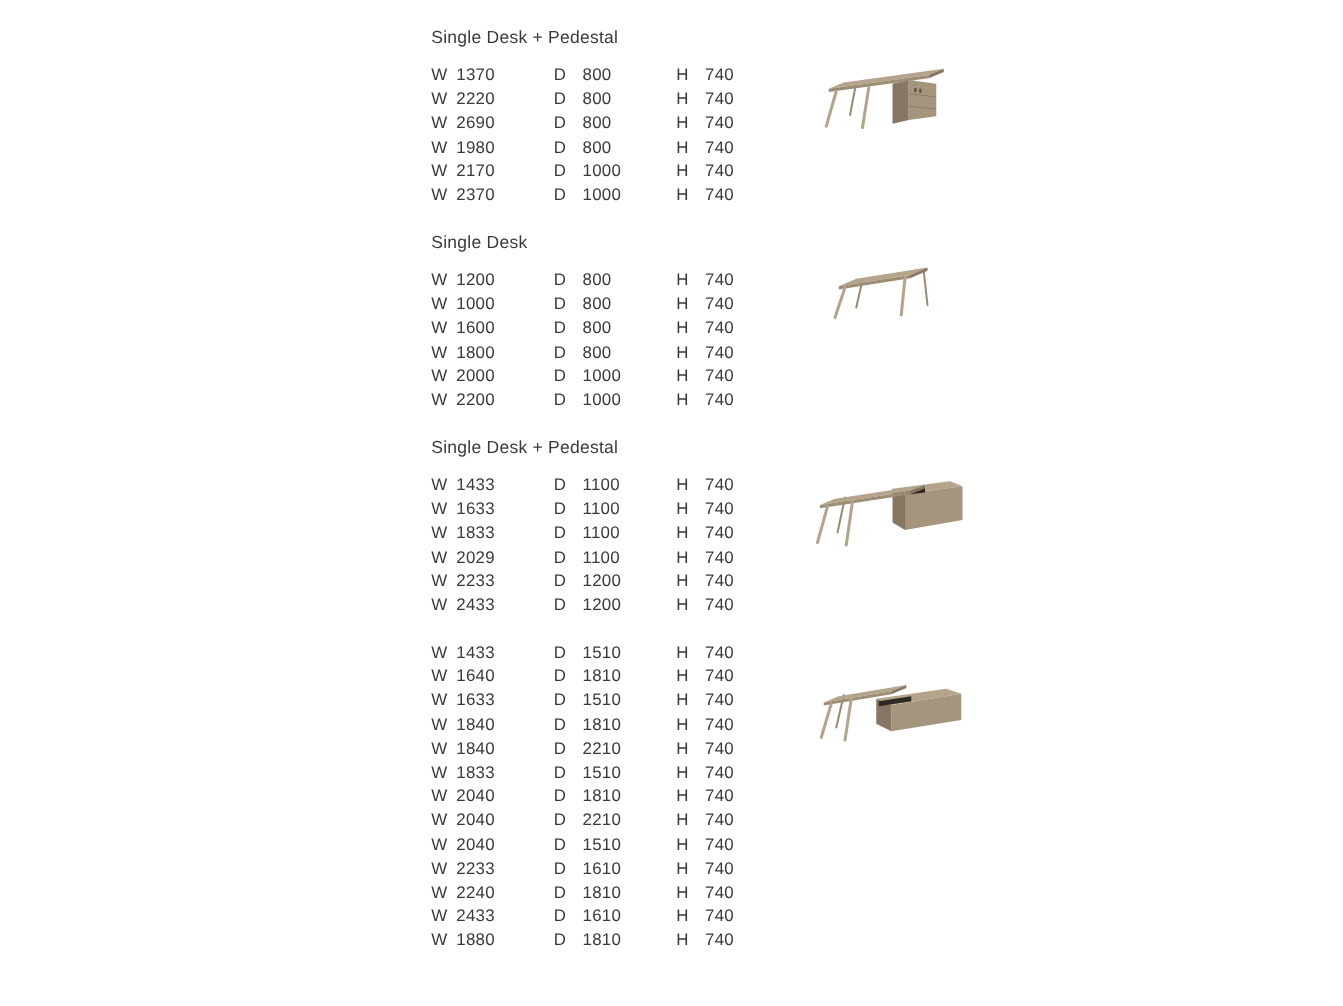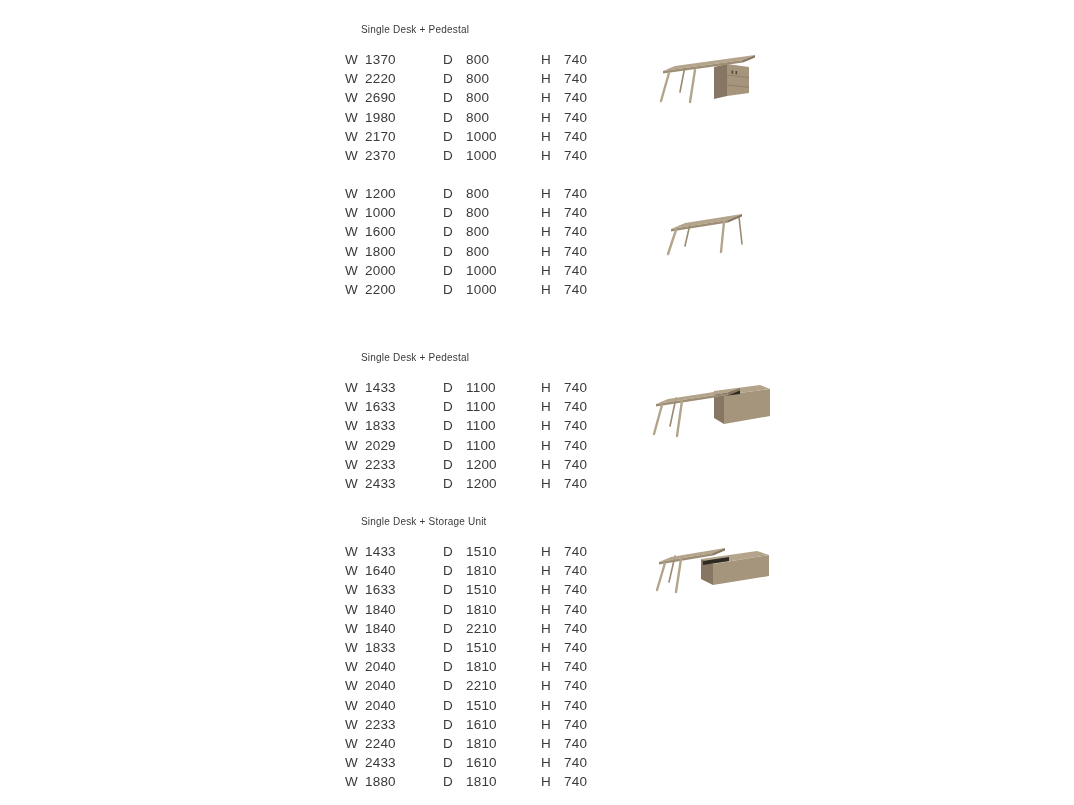--- a/index.html
+++ b/index.html
@@ -14,22 +14,22 @@
     background:var(--background,#fff);
     overflow:hidden;
   }
   .sections{position:absolute;inset:0;}
   .section{position:absolute;left:345px;width:460px;}
   .section-1{top:20px}
   .section-2{top:184px}
   .section-3{top:348px}
   .section-4{top:512px}
   .title{
-    margin:0 0 11px 16px;
-    font-size:10px;
+    margin:0 0 11px 0;
+    font-size:14px;
     font-weight:400;
     line-height:19px;
     letter-spacing:.2px;
     color:var(--text,#3a3a3a);
   }
   .rows{display:block;}
   .row{
     display:flex;
     align-items:center;
     height:19.2px;
@@ -137,20 +137,21 @@
     <polygon class="f-top" points="6,27 86,16 98,11 18,22"></polygon>
     <polygon class="f-edge" points="6,27 86,16 86,18.6 6,29.6"></polygon>
     <polygon class="f-edge-dark" points="86,16 98,11 98,13.6 86,18.6"></polygon>
     <path class="leg" d="M12,29 L4,57"></path>
     <path class="leg" d="M38,26 L33,58"></path>
   </svg>
 </div>
   </section>
 
   <section class="section section-2">
+    <h2 class="title">Single Desk</h2>
     <div class="rows">
   <div class="row">
     <span class="cell lab-w">W</span>
     <span class="cell val-w">1200</span>
     <span class="cell lab-d">D</span>
     <span class="cell val-d">800</span>
     <span class="cell lab-h">H</span>
     <span class="cell val-h">740</span>
   </div>
 
@@ -279,21 +280,20 @@
     <polygon class="f-top" points="4,32 76,21 88,16 16,27"></polygon>
     <polygon class="f-edge" points="4,32 76,21 76,23.6 4,34.6"></polygon>
     <polygon class="f-edge-dark" points="76,21 88,16 88,18.6 76,23.6"></polygon>
     <path class="leg" d="M10,33 L2,62"></path>
     <path class="leg" d="M30,29 L25,64"></path>
   </svg>
 </div>
   </section>
 
   <section class="section section-4">
-    <h2 class="title">Single Desk + Storage Unit</h2>
     <div class="rows">
   <div class="row">
     <span class="cell lab-w">W</span>
     <span class="cell val-w">1433</span>
     <span class="cell lab-d">D</span>
     <span class="cell val-d">1510</span>
     <span class="cell lab-h">H</span>
     <span class="cell val-h">740</span>
   </div>
 

